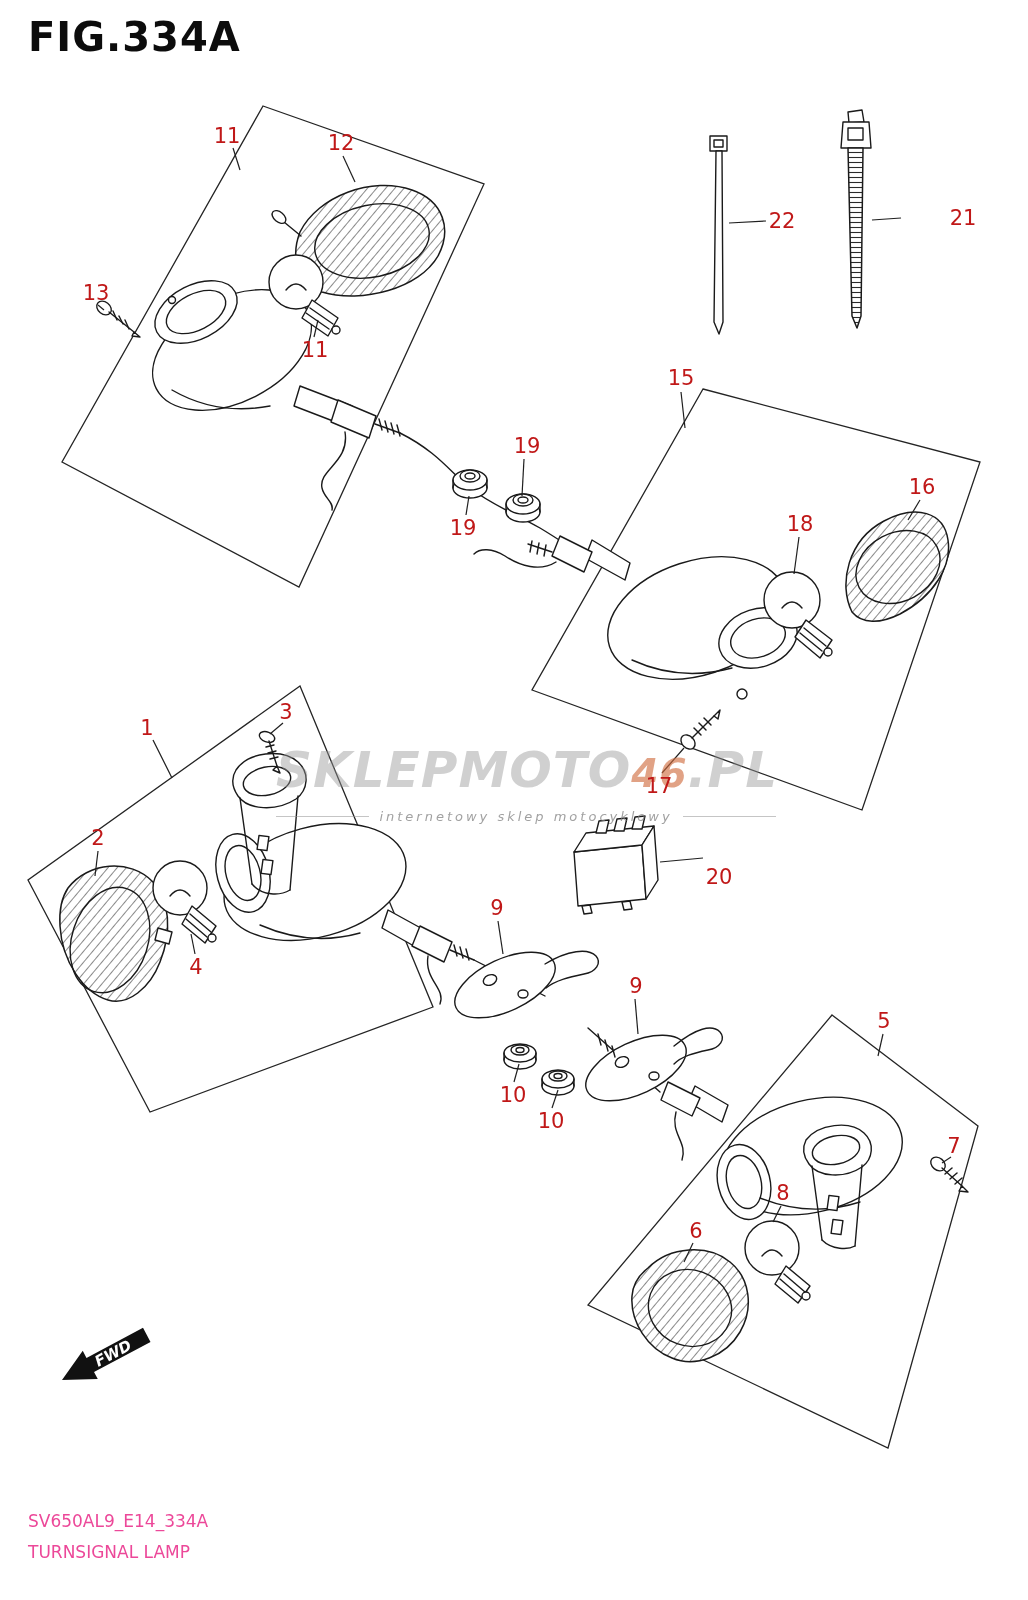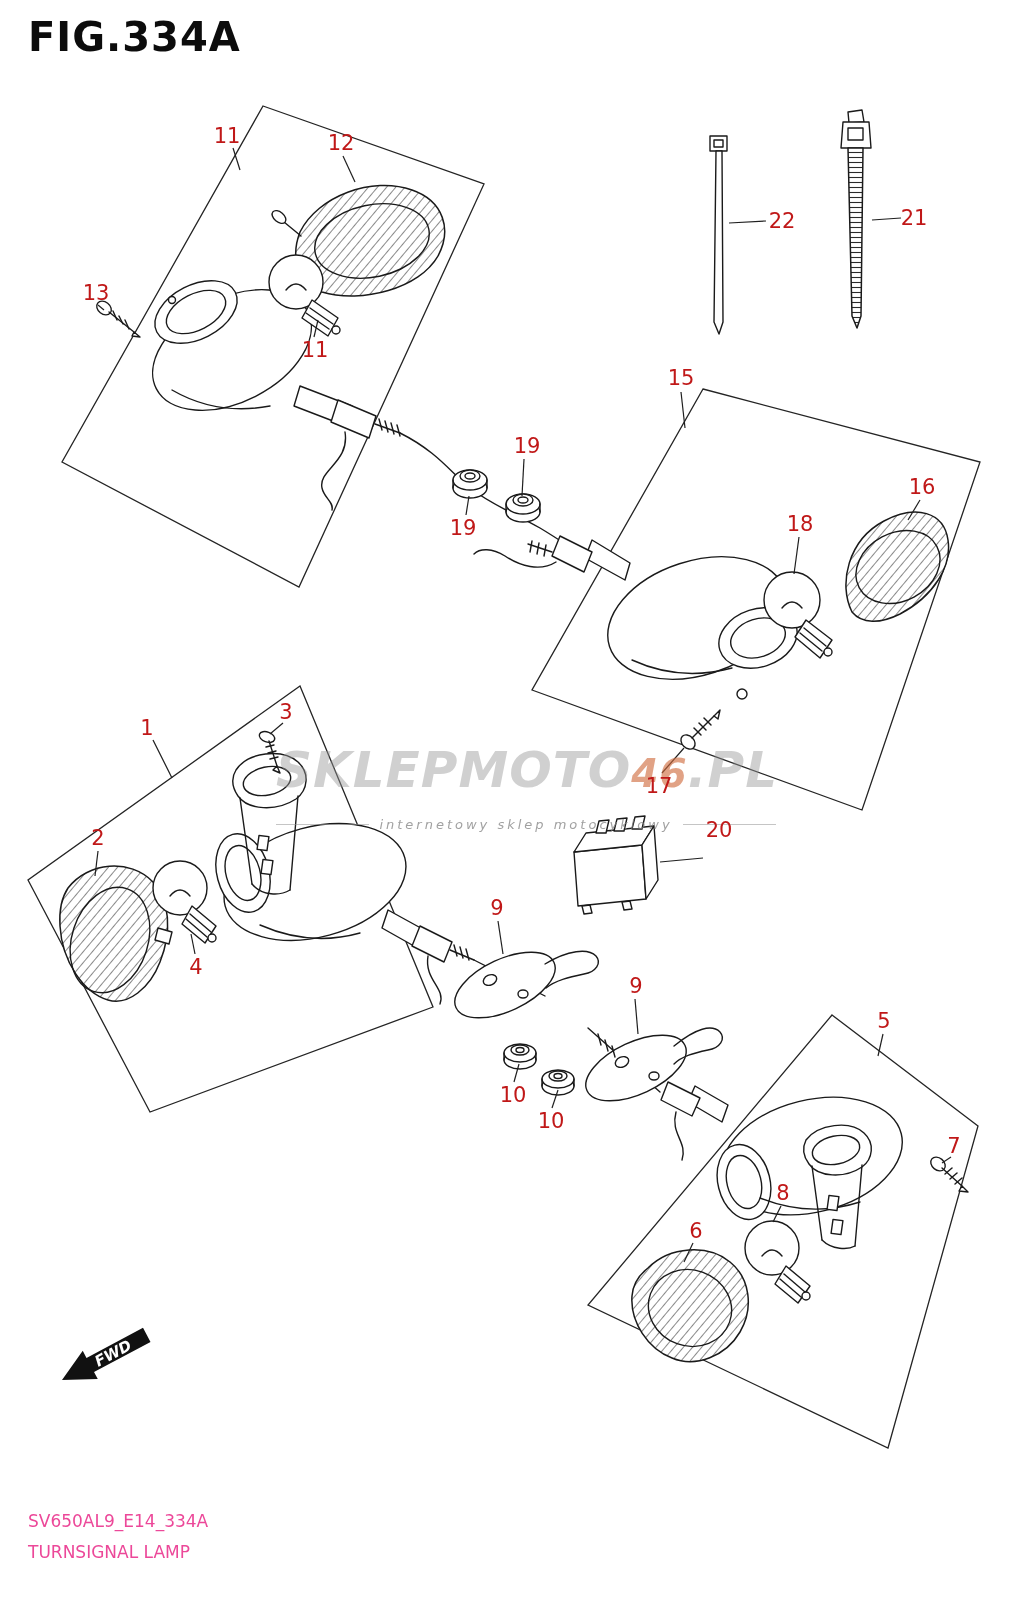--- a/index.html
+++ b/index.html
@@ -24,21 +24,21 @@
   #callout-layer{position:absolute;inset:0;z-index:10;pointer-events:none;}
   .callout{position:absolute;transform:translate(-50%,-50%);
            color:var(--callout-color);font-size:21px;font-weight:normal;
            font-family:"DejaVu Sans",sans-serif;}
   
   .watermark{position:absolute;left:276px;top:744px;width:500px;text-align:center;
              z-index:5;pointer-events:none;}
   .wm-main{font-style:italic;font-weight:bold;font-size:50px;line-height:1.05;
            color:rgba(150,150,150,.45);letter-spacing:1px;white-space:nowrap;}
   .wm-accent{color:var(--wm-accent);opacity:.62;font-size:39px;}
-  .wm-sub{display:flex;align-items:center;gap:10px;margin-top:20px;
+  .wm-sub{display:flex;align-items:center;gap:10px;margin-top:12px;
           color:rgba(130,130,130,.75);font-size:13px;font-style:italic;letter-spacing:3px;}
   .wm-rule{flex:1;height:1px;background:rgba(150,150,150,.55);}
   
   .footer{position:absolute;left:28px;top:1506px;z-index:3;font-size:17px;color:#ec4899;}
   .footer div{line-height:31px;}
 </style>
 </head>
 <body>
 
 <div class="page">
@@ -343,32 +343,32 @@
       <span class="wm-rule"></span>
     </div>
   </div>
 
   <div id="callout-layer">
       <span class="callout" style="left: 227px; top: 136px;">11</span>
       <span class="callout" style="left: 341px; top: 143px;">12</span>
       <span class="callout" style="left: 96px; top: 293px;">13</span>
       <span class="callout" style="left: 315px; top: 350px;">11</span>
       <span class="callout" style="left: 782px; top: 221px;">22</span>
-      <span class="callout" style="left: 914px; top: 218px;">21</span>
+      <span class="callout" style="left: 963px; top: 218px;">21</span>
       <span class="callout" style="left: 681px; top: 378px;">15</span>
       <span class="callout" style="left: 527px; top: 446px;">19</span>
       <span class="callout" style="left: 463px; top: 528px;">19</span>
       <span class="callout" style="left: 922px; top: 487px;">16</span>
       <span class="callout" style="left: 800px; top: 524px;">18</span>
       <span class="callout" style="left: 659px; top: 786px;">17</span>
       <span class="callout" style="left: 147px; top: 728px;">1</span>
       <span class="callout" style="left: 286px; top: 712px;">3</span>
       <span class="callout" style="left: 98px; top: 838px;">2</span>
       <span class="callout" style="left: 196px; top: 967px;">4</span>
-      <span class="callout" style="left: 719px; top: 830px;">20</span>
+      <span class="callout" style="left: 719px; top: 877px;">20</span>
       <span class="callout" style="left: 497px; top: 908px;">9</span>
       <span class="callout" style="left: 636px; top: 986px;">9</span>
       <span class="callout" style="left: 513px; top: 1095px;">10</span>
       <span class="callout" style="left: 551px; top: 1121px;">10</span>
       <span class="callout" style="left: 884px; top: 1021px;">5</span>
       <span class="callout" style="left: 954px; top: 1146px;">7</span>
       <span class="callout" style="left: 783px; top: 1193px;">8</span>
       <span class="callout" style="left: 696px; top: 1231px;">6</span>
     </div>
 

